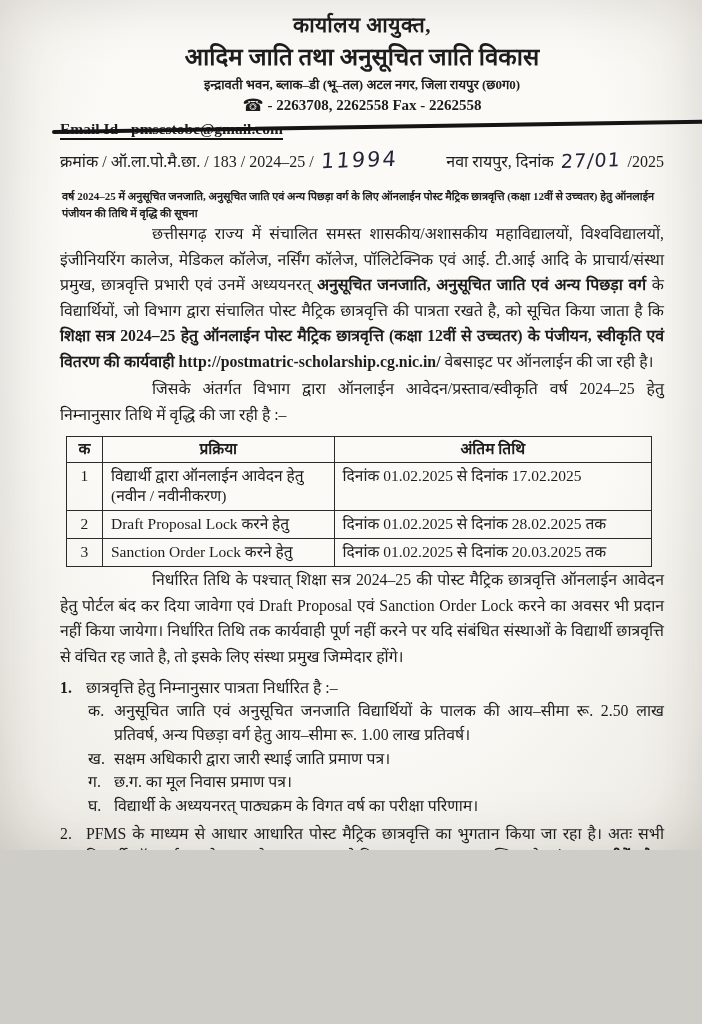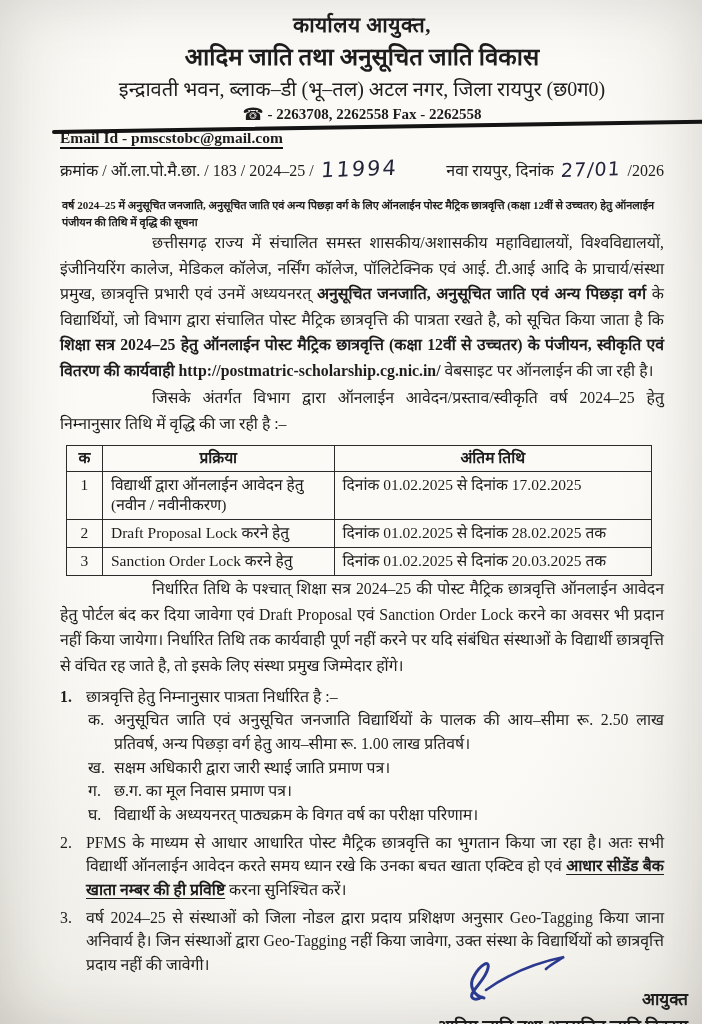--- a/index.html
+++ b/index.html
@@ -1,30 +1,30 @@
 <!DOCTYPE html>
 <html><head>
 <meta charset="utf-8">
 <style>
   * { margin:0; padding:0; box-sizing:border-box; }
   html,body { width:702px; }
   body { background:#cfcdc7; font-family:"Liberation Serif","DejaVu Sans",serif; }
   .page {
-    position:relative; width:702px; height:1024px; overflow:hidden;
+    position:relative; width:702px; height:850px; overflow:hidden;
     background: radial-gradient(ellipse at 50% 35%, #fbfaf6 55%, #efede7 88%, #e3e1da 100%);
     color:#1d1d1d;
     box-shadow: inset 0 0 60px rgba(90,85,75,.18);
     padding: 10px 38px 0 60px;
   }
   .center { text-align:center; }
 
   
   .hdr-office { font-size:21px; font-weight:bold; letter-spacing:.5px; }
   .hdr-dept   { font-size:24px; font-weight:bold; margin-top:1px; }
-  .hdr-addr   { font-size:20px; font-weight:normal; margin-top:3px; }
+  .hdr-addr   { font-size:13px; font-weight:bold; margin-top:3px; }
   .hdr-phone  { font-size:15px; font-weight:bold; margin-top:2px; }
   .phone-glyph{ font-size:17px; vertical-align:-1px; }
 
   .email-line { margin-top:4px; font-size:15.5px; font-weight:bold; }
   .email-line span { border-bottom:2.5px solid #111; padding-bottom:1px; }
 
   .rule-thick {
     position:absolute; left:52px; top:130px; width:660px; height:4px;
     background:#141414; transform:rotate(-0.9deg); transform-origin:left center;
     border-radius:2px;
@@ -94,21 +94,21 @@
   <div class="rule-thick"></div>
 
   <div class="ref-line">
     <div class="ref-left">
       <span>क्रमांक / ऑ.ला.पो.मै.छा. / 183 / 2024–25 /</span>
       <span class="hand">11994</span>
     </div>
     <div class="ref-right">
       <span>नवा रायपुर, दिनांक</span>
       <span class="hand hand-sm">27/01</span>
-      <span>/2026</span>
+      <span>/2025</span>
     </div>
   </div>
 
   <div class="subject">वर्ष 2024–25 में अनुसूचित जनजाति, अनुसूचित जाति एवं अन्य पिछड़ा वर्ग के लिए ऑनलाईन पोस्ट मैट्रिक छात्रवृत्ति (कक्षा 12वीं से उच्चतर) हेतु ऑनलाईन पंजीयन की तिथि में वृद्धि की सूचना</div>
 
   <p class="para indent"><span>छत्तीसगढ़ राज्य में संचालित समस्त शासकीय/अशासकीय महाविद्यालयों, विश्वविद्यालयों, इंजीनियरिंग कालेज, मेडिकल कॉलेज, नर्सिंग कॉलेज, पॉलिटेक्निक एवं आई. टी.आई आदि के प्राचार्य/संस्था प्रमुख, छात्रवृत्ति प्रभारी एवं उनमें अध्ययनरत् </span><span style="font-weight: bold;">अनुसूचित जनजाति, अनुसूचित जाति एवं अन्य पिछड़ा वर्ग</span><span> के विद्यार्थियों, जो विभाग द्वारा संचालित पोस्ट मैट्रिक छात्रवृत्ति की पात्रता रखते है, को सूचित किया जाता है कि </span><span style="font-weight: bold;">शिक्षा सत्र 2024–25 हेतु ऑनलाईन पोस्ट मैट्रिक छात्रवृत्ति (कक्षा 12वीं से उच्चतर) के पंजीयन, स्वीकृति एवं वितरण की कार्यवाही http://postmatric-scholarship.cg.nic.in/</span><span> वेबसाइट पर ऑनलाईन की जा रही है।</span></p>
   <p class="para indent" style="margin-top:2px">जिसके अंतर्गत विभाग द्वारा ऑनलाईन आवेदन/प्रस्ताव/स्वीकृति वर्ष 2024–25 हेतु निम्नानुसार तिथि में वृद्धि की जा रही है :–</p>
 
   <table class="sched">
     <tbody>

